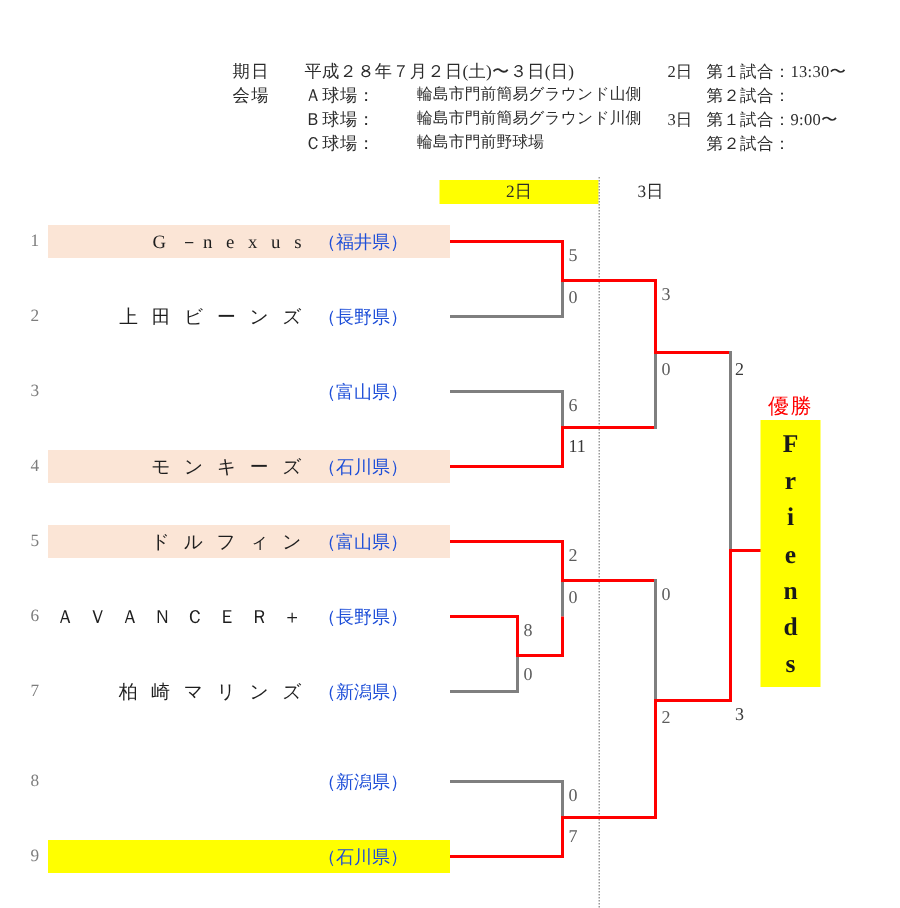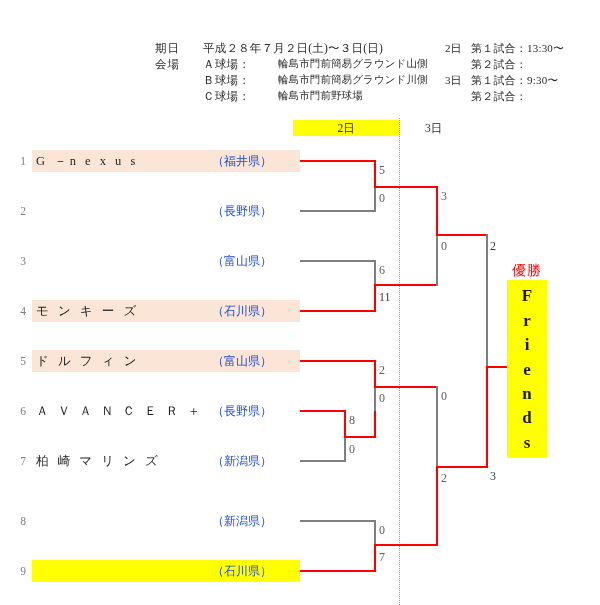--- a/index.html
+++ b/index.html
@@ -140,21 +140,21 @@
     line-height: 22px;
   }
   .team-name-box.hl-peach { background: #fbe5d6; }
   .team-name-box.hl-yellow { background: #ffff00; }
   .team-name {
     position: absolute;
     left: 4px; top: 0;
     width: 168px; height: 22px;
     line-height: 22px;
     font-size: 12.5px;
-    text-align: left;
+    text-align: right;
     letter-spacing: 3px;
     color: #1e1e1e;
     white-space: nowrap;
   }
   .team-pref {
     position: absolute;
     left: 180px; top: 0;
     height: 22px;
     line-height: 22px;
     font-size: 12px;
@@ -232,21 +232,21 @@
       <span class="info-venue">Ａ球場：</span>
       <span class="info-place">輪島市門前簡易グラウンド山側</span>
       <span class="info-day" style="left:290px;"></span>
       <span class="info-game" style="left:316px;">第２試合：</span>
     </div>
 
     <div class="info-row" style="top:32px;">
       <span class="info-venue">Ｂ球場：</span>
       <span class="info-place">輪島市門前簡易グラウンド川側</span>
       <span class="info-day" style="left:290px;">3日</span>
-      <span class="info-game" style="left:316px;">第１試合：9:30〜</span>
+      <span class="info-game" style="left:316px;">第１試合：9:00〜</span>
     </div>
 
     <div class="info-row" style="top:48px;">
       <span class="info-venue">Ｃ球場：</span>
       <span class="info-place">輪島市門前野球場</span>
       <span class="info-day" style="left:290px;"></span>
       <span class="info-game" style="left:316px;">第２試合：</span>
     </div>
 
   </div>
@@ -261,20 +261,21 @@
     <span class="team-num">1</span>
     <span class="team-name-box hl-peach">
       <span class="team-name">G －n e x u s</span>
       <span class="team-pref">（福井県）</span>
     </span>
   </div>
 
   <div class="team" style="top:200px;">
     <span class="team-num">2</span>
     <span class="team-name-box">
+      <span class="team-name">上 田 ビ ー ン ズ</span>
       <span class="team-pref">（長野県）</span>
     </span>
   </div>
 
   <div class="team" style="top:250px;">
     <span class="team-num">3</span>
     <span class="team-name-box">
       <span class="team-pref">（富山県）</span>
     </span>
   </div>

